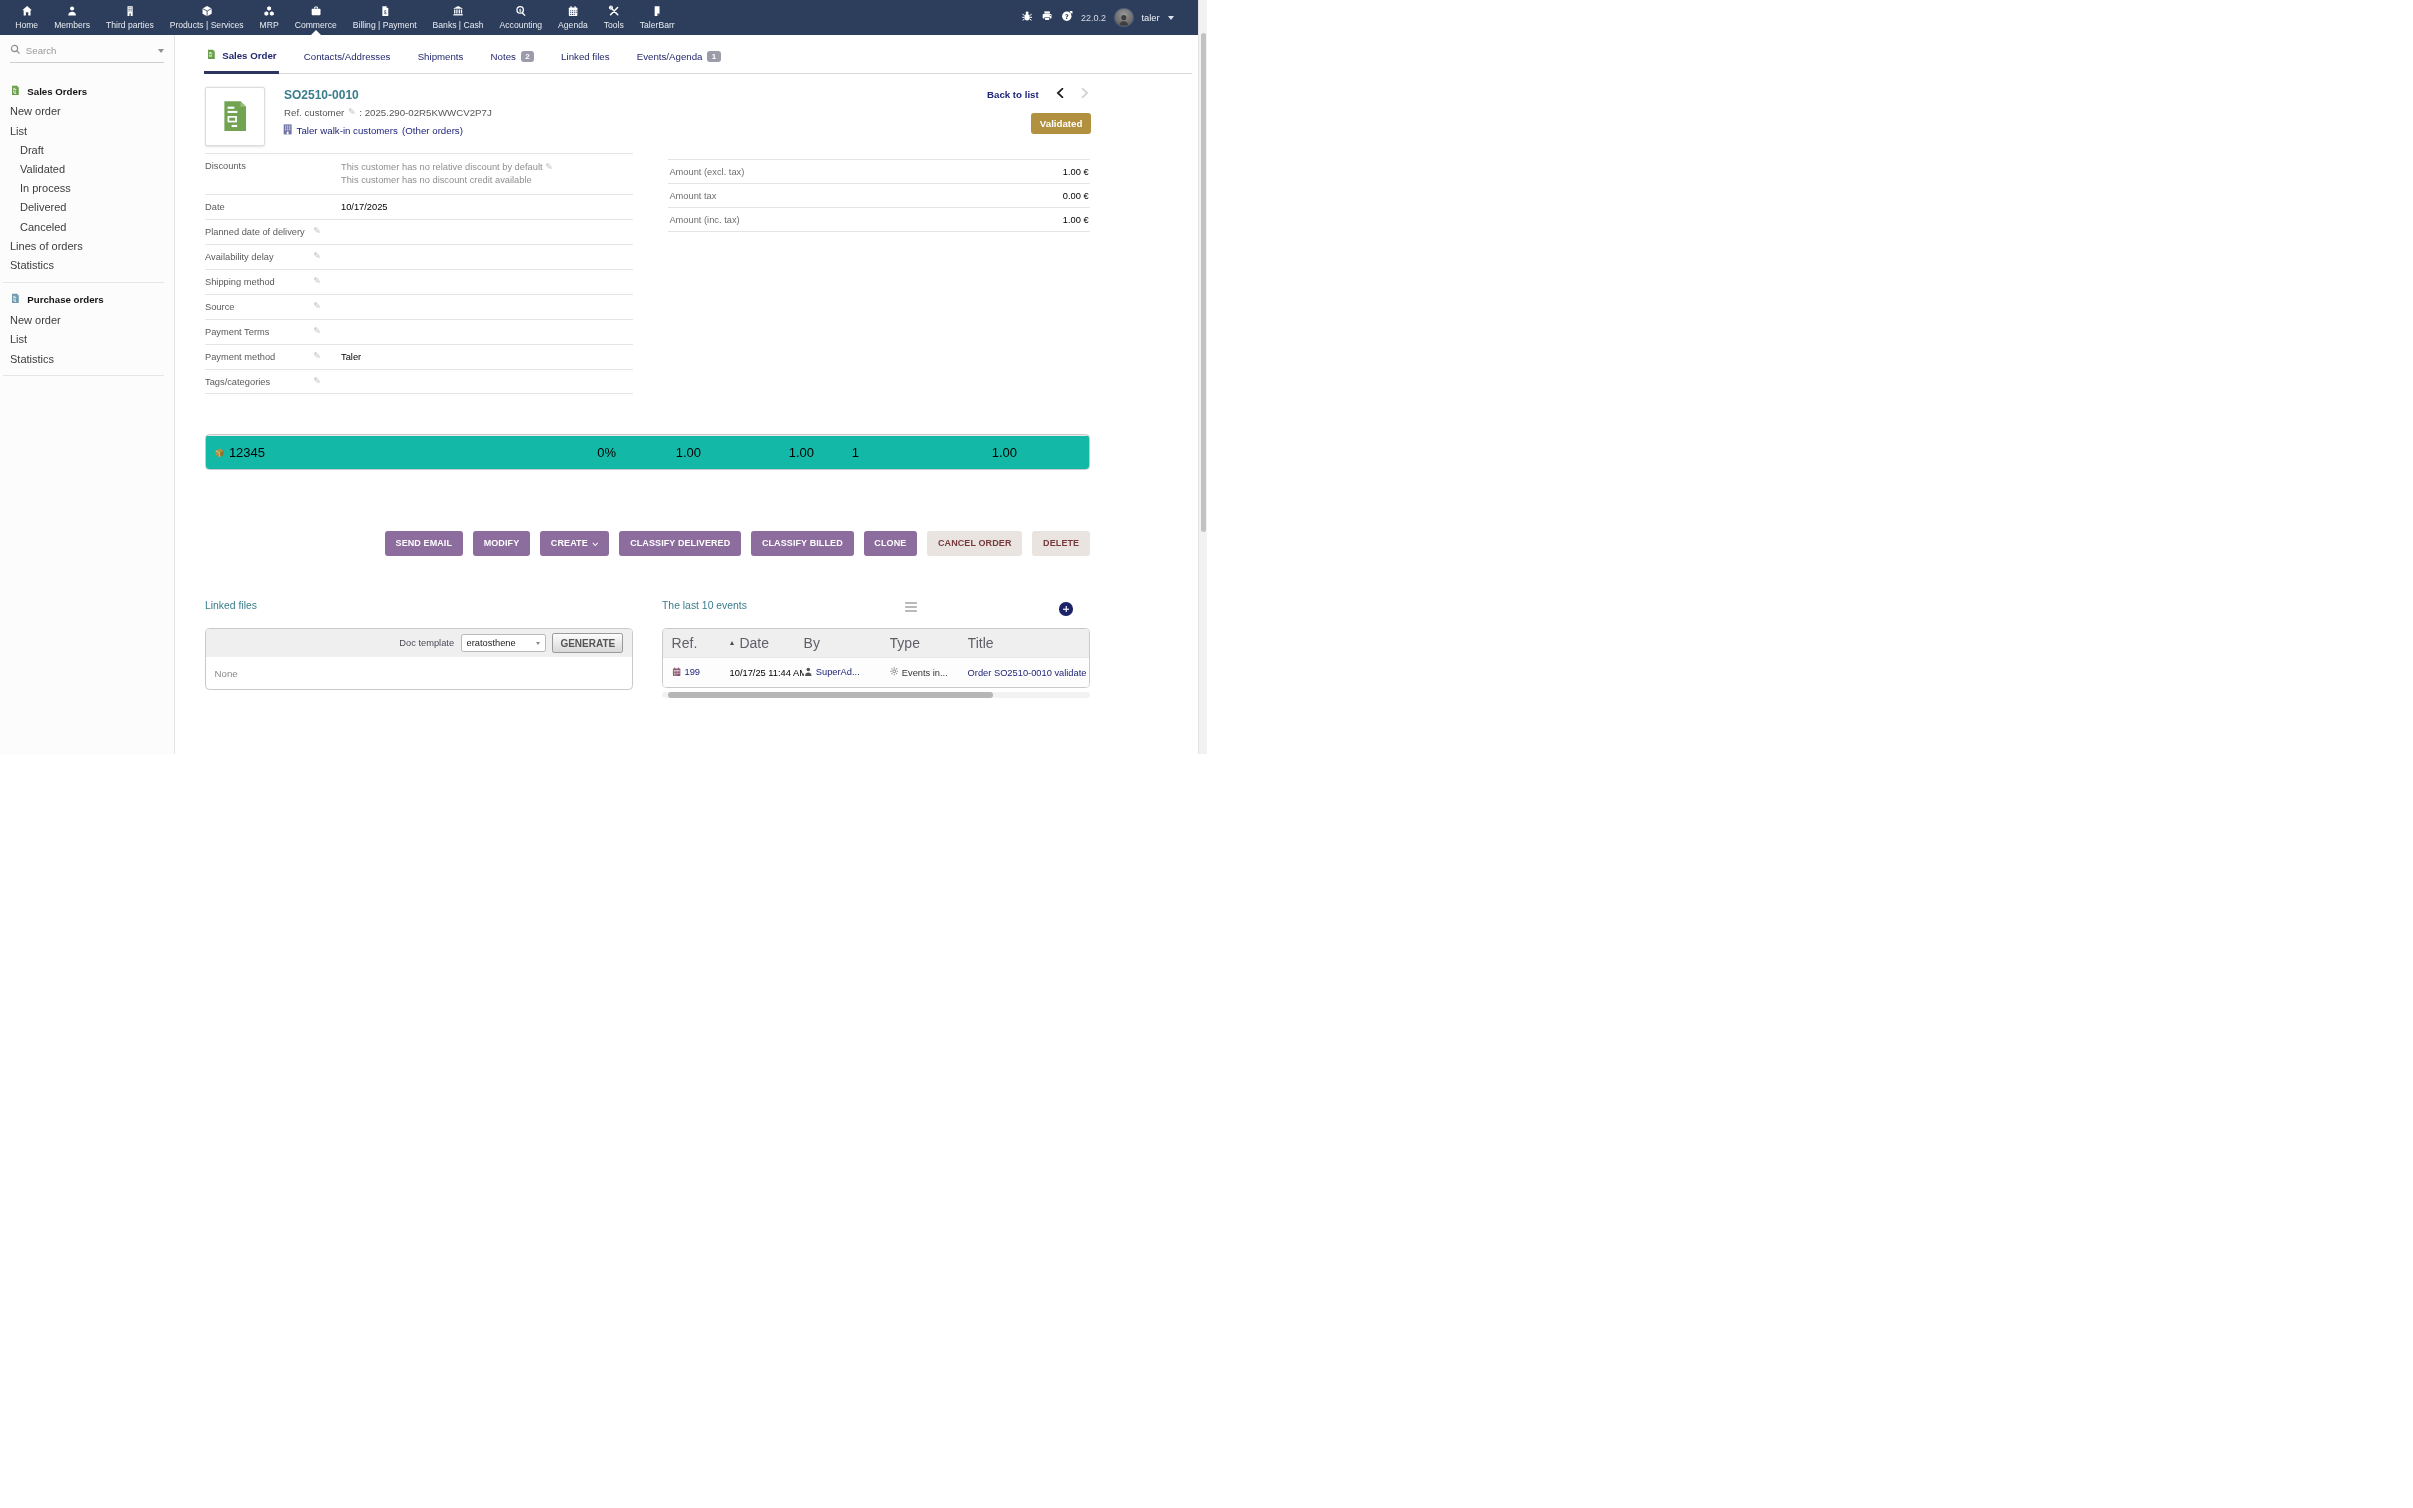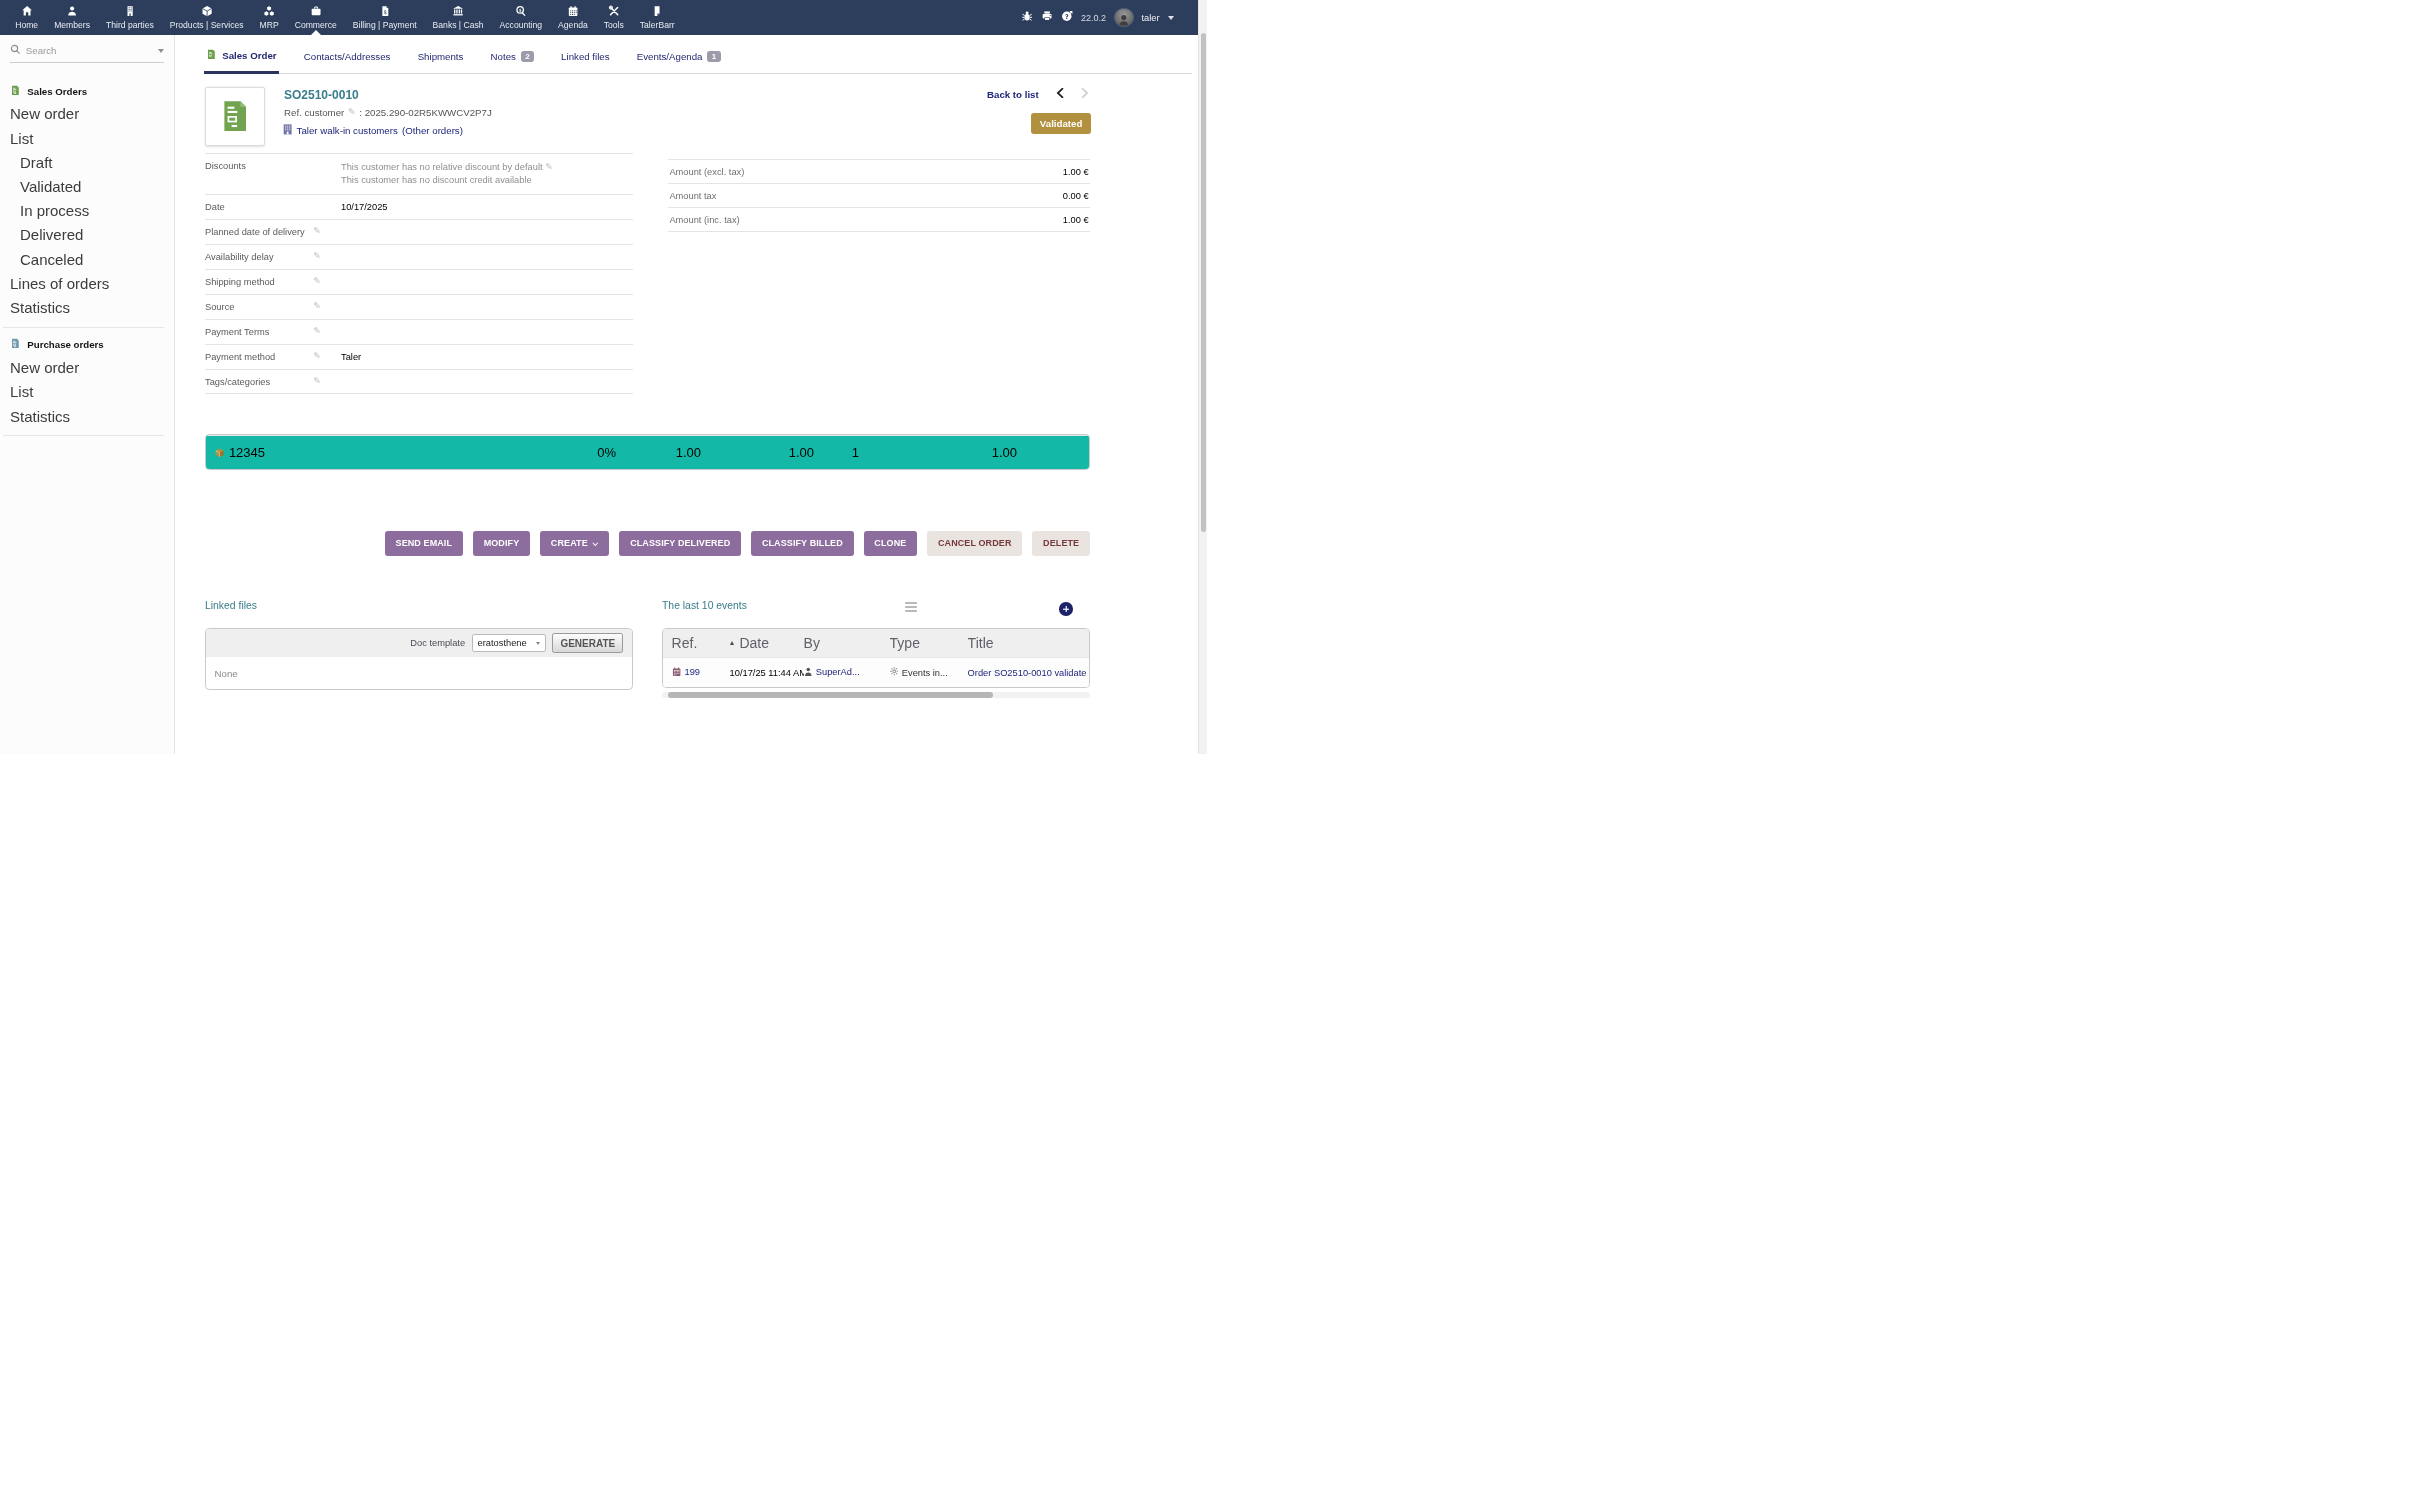--- a/index.html
+++ b/index.html
@@ -29,21 +29,21 @@
   
   .sidebar { position:absolute; left:0; top:35px; width:175px; height:719px; background:#fcfcfc; border-right:0.7px solid #e4e4e4; }
   .search-row { margin:9.3px 10px 0 10px; display:flex; align-items:center; gap:5px; border-bottom:0.7px solid #cfcfcf; padding-bottom:5px; }
   .search-row svg { width:10.8px; height:10.8px; flex:none; }
   .search-row input { border:none; outline:none; background:transparent; flex:1; font-size:9.7px; color:#333; font-family:inherit; min-width:0; }
   .search-row input::placeholder { color:#9a9a9a; }
   .search-caret { width:0; height:0; border-left:3.6px solid transparent; border-right:3.6px solid transparent; border-top:4.3px solid #8f8f8f; }
   .menu { margin-top:18px; }
   .menu-title { display:flex; align-items:center; gap:6.5px; padding:3.6px 10px 4.3px; font-size:9.7px; font-weight:bold; color:#141414; }
   .menu-title svg { width:10.8px; height:10.8px; }
-  .menu-item { padding:3.6px 10px; font-size:15px; color:#3c3c3c; cursor:pointer; }
+  .menu-item { padding:3.6px 10px; font-size:11px; color:#3c3c3c; cursor:pointer; }
   .menu-item.ind { padding-left:20px; }
   .menu-divider { border-top:0.7px solid #e6e6e6; margin:7.2px 10px 7.2px 2.9px; }
 
   
   .main { position:absolute; left:175px; top:35px; width:1024px; height:719px; background:#fff; }
 
   .tabs { position:absolute; left:30px; right:7.2px; top:8.6px; display:flex; gap:24.4px; border-bottom:0.7px solid #dadada; align-items:flex-end; }
   .tab { position:relative; display:flex; align-items:center; gap:5px; padding:5.7px 1.4px 10.8px; font-size:9.7px; color:#23296f; cursor:pointer; white-space:nowrap; }
   .tab svg { width:10.8px; height:10.8px; }
   .tab.active { font-weight:bold; }
@@ -89,21 +89,21 @@
 
   .actions { position:absolute; left:30px; top:496px; width:885px; display:flex; justify-content:flex-end; gap:10px; }
   .btn { height:25px; line-height:25px; padding:0 10.8px; border-radius:2.9px; font-size:9px; font-weight:bold; letter-spacing:0.1px; cursor:pointer; white-space:nowrap; display:flex; align-items:center; gap:4.3px; }
   .btn.purple { background:#8d6c9e; color:#fff; }
   .btn.mutedred { background:#e9e4e0; color:#76393c; }
   .btn svg { width:6.5px; height:4.3px; }
 
   .section-title { position:absolute; font-size:10.4px; color:#3a7d8c; }
   .files-box { position:absolute; left:30px; top:593px; width:428px; border:0.7px solid #c9c9c9; border-radius:4.3px; overflow:hidden; background:#fff; }
   .files-head { background:#efeff0; height:28px; display:flex; align-items:center; justify-content:flex-end; gap:6.5px; padding-right:8.6px; font-size:9.3px; color:#4a4a55; }
-  .select { background:#fff; border:0.7px solid #b9b9b9; border-radius:2.2px; padding:2.9px 5px; font-size:9.3px; color:#222; display:flex; align-items:center; gap:9px; cursor:pointer; }
+  .select { background:#fff; border:0.7px solid #b9b9b9; border-radius:2.2px; padding:2.9px 5px; font-size:9.3px; color:#222; display:flex; align-items:center; gap:20px; cursor:pointer; }
   .select .sc { width:0; height:0; border-left:2.9px solid transparent; border-right:2.9px solid transparent; border-top:3.6px solid #888; }
   .gen-btn { background:linear-gradient(#fdfdfd,#d8d8d8); border:0.7px solid #9a9a9a; border-radius:2.2px; font-size:10px; font-weight:bold; color:#555; padding:3.6px 7.2px; cursor:pointer; }
   .files-body { height:32px; display:flex; align-items:center; padding-left:8.6px; font-size:9.7px; color:#8a8a8a; }
 
   .events-head-icons { position:absolute; top:567px; }
   .hamburger { left:730px; display:flex; flex-direction:column; gap:1.8px; cursor:pointer; }
   .hamburger div { width:11.5px; height:2.2px; background:#b9b9b9; border-radius:0.7px; }
   .plus-btn { left:884px; width:13.6px; height:13.6px; border-radius:50%; background:#1c2368; display:flex; align-items:center; justify-content:center; cursor:pointer; }
   .plus-btn svg { width:6.5px; height:6.5px; }
 

